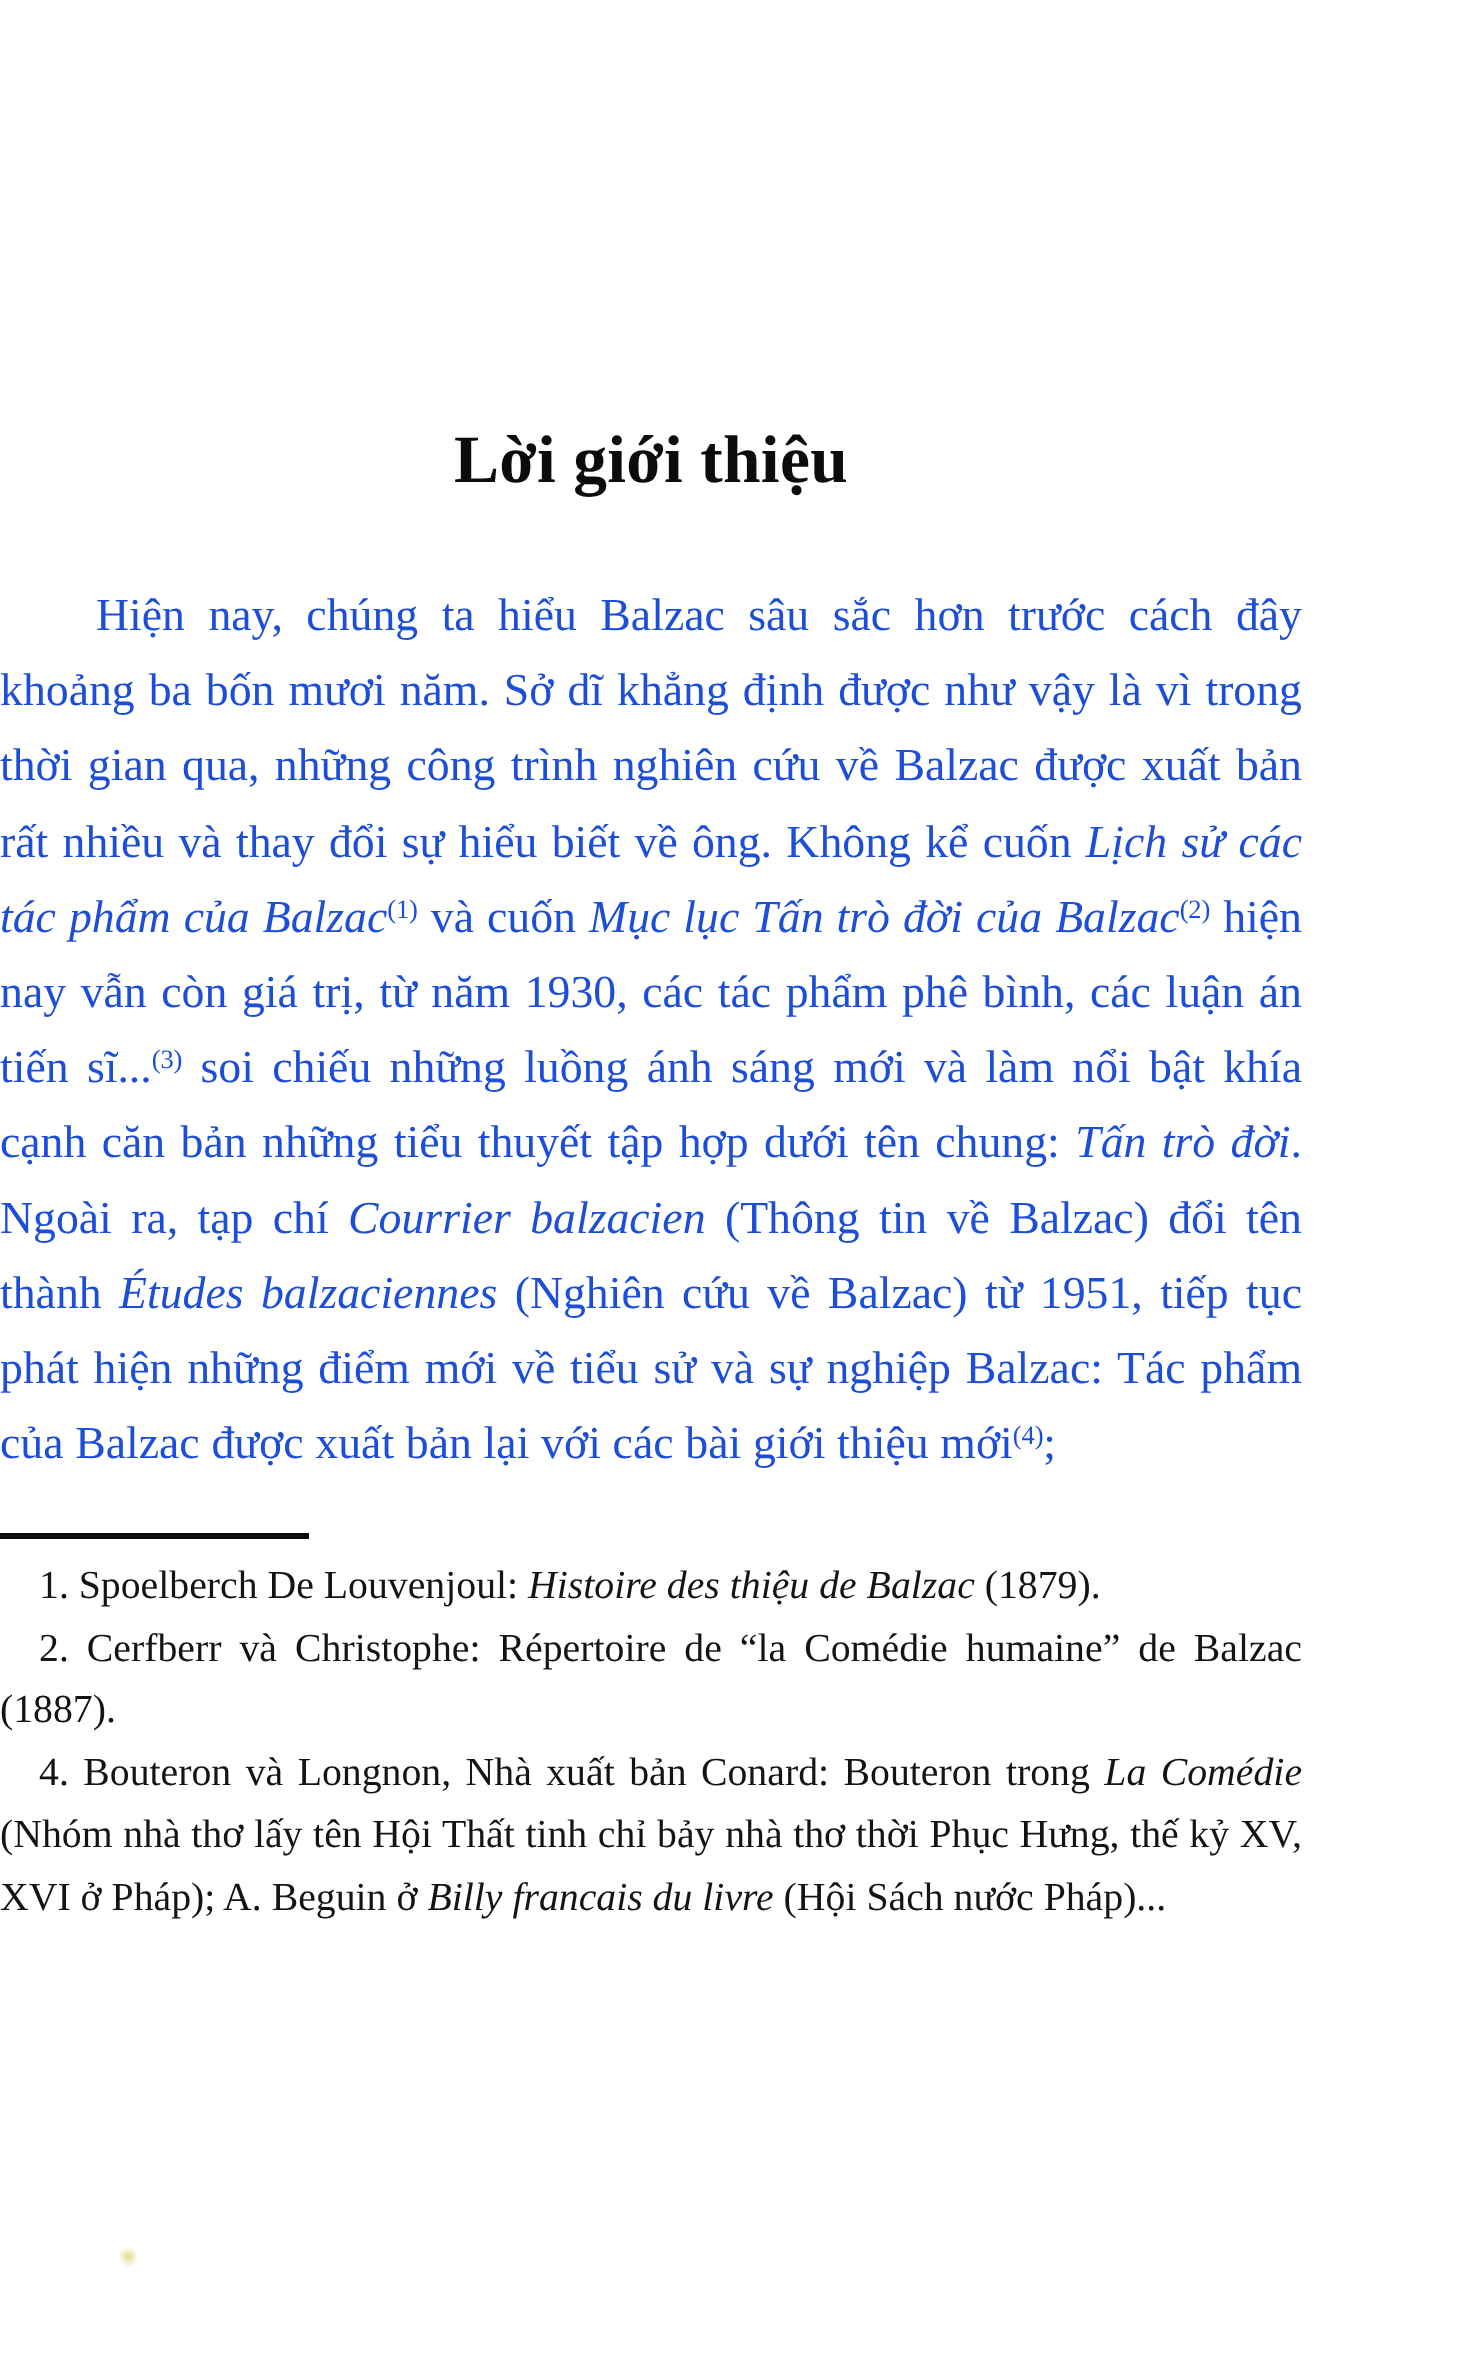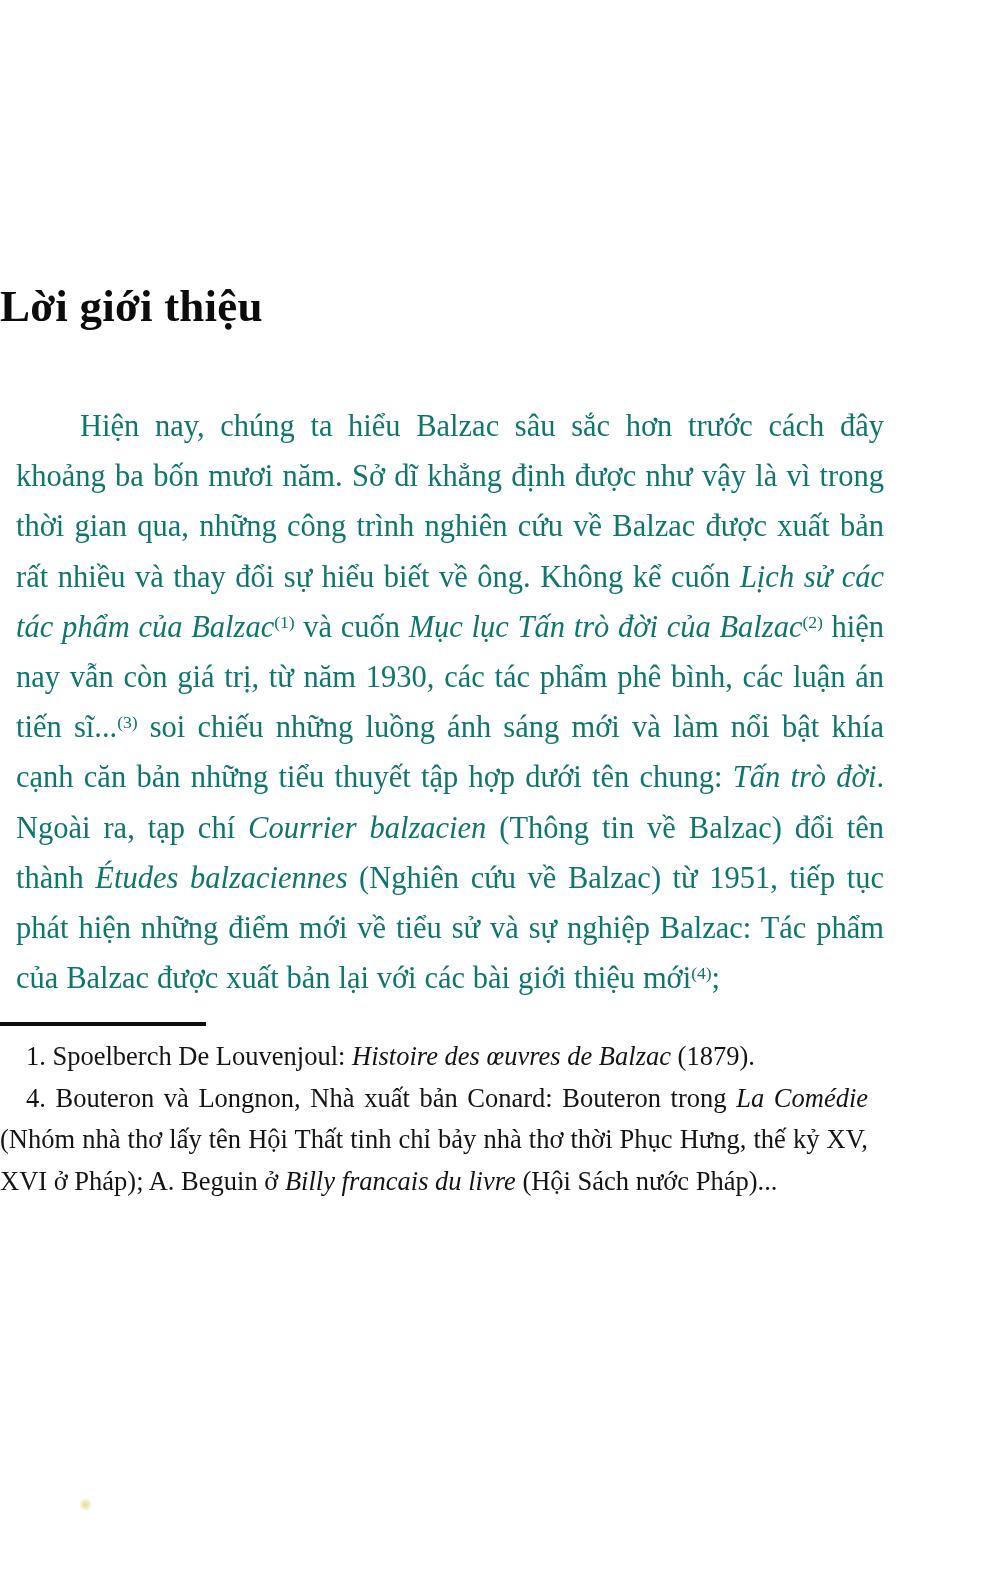--- a/index.html
+++ b/index.html
@@ -22,41 +22,41 @@
   }
 
   
   .page-title {
     margin: 0;
     padding: 0;
     position: absolute;
     left: 0;
     top: 283px;
     width: 868px;
-    text-align: left;
+    text-align: center;
     font-size: 45px;
     line-height: 1.05;
     font-weight: 700;
     letter-spacing: 0.2px;
     color: #0c0c0c;
   }
 
   
   .body-para {
     position: absolute;
     left: 0;
     top: 385px;
     width: 868px;
-    margin: 16px;
+    margin: 0;
     font-size: 30.5px;
     line-height: 50.2px;
     text-align: justify;
     text-justify: inter-word;
     text-indent: 64px;
-    color: #0f766e;
+    color: #1d4ed8;
     word-spacing: 0.2px;
   }
 
   .body-para i,
   .fn i {
     font-style: italic;
   }
 
   sup {
     font-size: 0.58em;
@@ -110,19 +110,20 @@
 
 <div class="page">
 
   <h1 class="page-title">Lời giới thiệu</h1>
 
   <p class="body-para">Hiện nay, chúng ta hiểu Balzac sâu sắc hơn trước cách đây khoảng ba bốn mươi năm. Sở dĩ khẳng định được như vậy là vì trong thời gian qua, những công trình nghiên cứu về Balzac được xuất bản rất nhiều và thay đổi sự hiểu biết về ông. Không kể cuốn <i>Lịch sử các tác phẩm của Balzac</i><sup>(1)</sup> và cuốn <i>Mục lục Tấn trò đời của Balzac</i><sup>(2)</sup> hiện nay vẫn còn giá trị, từ năm 1930, các tác phẩm phê bình, các luận án tiến sĩ...<sup>(3)</sup> soi chiếu những luồng ánh sáng mới và làm nổi bật khía cạnh căn bản những tiểu thuyết tập hợp dưới tên chung: <i>Tấn trò đời</i>. Ngoài ra, tạp chí <i>Courrier balzacien</i> (Thông tin về Balzac) đổi tên thành <i>Études balzaciennes</i> (Nghiên cứu về Balzac) từ 1951, tiếp tục phát hiện những điểm mới về tiểu sử và sự nghiệp Balzac: Tác phẩm của Balzac được xuất bản lại với các bài giới thiệu mới<sup>(4)</sup>;</p>
 
   <div class="fn-rule"></div>
 
   <div class="footnotes">
-    <p class="fn">1. Spoelberch De Louvenjoul: <i>Histoire des œuvres de Balzac</i> (1879).</p>
+    <p class="fn">1. Spoelberch De Louvenjoul: <i>Histoire des thiệu de Balzac</i> (1879).</p>
+    <p class="fn">2. Cerfberr và Christophe: Répertoire de “la Comédie humaine” de Balzac (1887).</p>
     <p class="fn">4. Bouteron và Longnon, Nhà xuất bản Conard: Bouteron trong <i>La Comédie</i> (Nhóm nhà thơ lấy tên Hội Thất tinh chỉ bảy nhà thơ thời Phục Hưng, thế kỷ XV, XVI ở Pháp); A. Beguin ở <i>Billy francais du livre</i> (Hội Sách nước Pháp)...</p>
   </div>
 
   <div class="scan-speck"></div>
 
 </div>
 
 </body></html>

